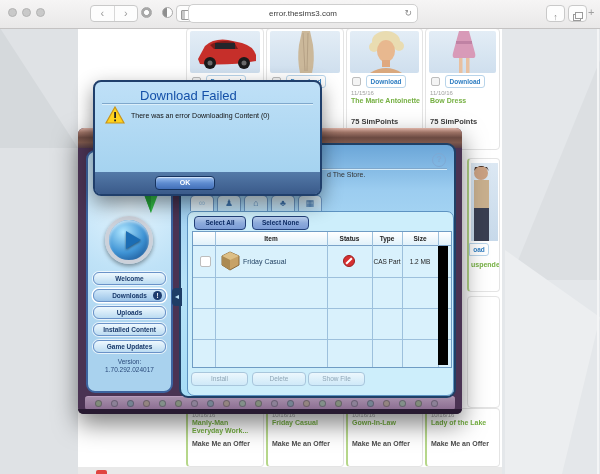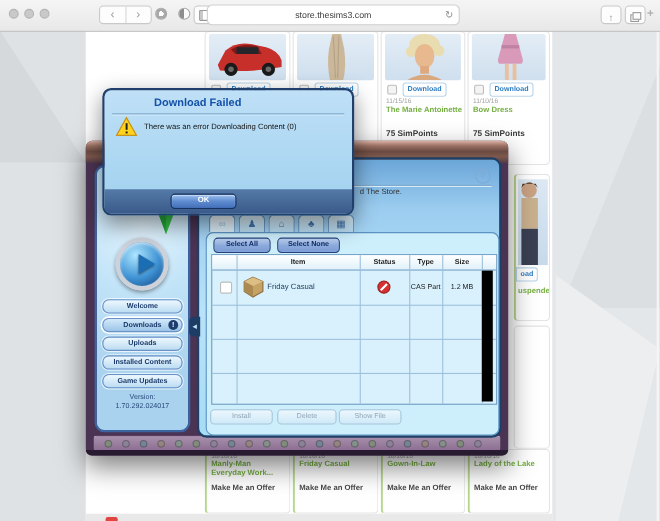--- a/index.html
+++ b/index.html
@@ -117,21 +117,21 @@
   .ftr-btn{position:absolute;top:160px;height:14px;border-radius:4px;box-sizing:border-box;
      background:linear-gradient(180deg,#ecf7fd,#cfe9f8);border:1px solid #a8c6dc;
      font-size:6.5px;color:#8fa6b6;text-align:center;line-height:12px;}
   .collapse-tab{position:absolute;left:172px;top:288px;width:10px;height:18px;z-index:23;
      background:#1e3d66;border-radius:4px 0 0 4px;color:#bfe2f7;font-size:8px;text-align:center;line-height:17px;}
 
   
   .dialog{position:absolute;left:93px;top:80px;width:229px;height:116px;z-index:50;
      background:linear-gradient(180deg,#bfe0f7,#9fd0ee);border:2px solid #203f6b;border-radius:8px;
      box-sizing:border-box;box-shadow:0 8px 20px rgba(0,0,0,.45);}
-  .dlg-title{position:absolute;left:11px;top:6px;font-size:10px;font-weight:bold;color:#1450a8;padding-left:34px;}
+  .dlg-title{position:absolute;left:11px;top:6px;font-size:13px;font-weight:normal;color:#1450a8;padding-left:34px;}
   .dlg-divider{position:absolute;left:7px;top:21px;width:211px;height:1px;background:#7fa8cc;box-shadow:0 1px 0 #dceffa;}
   .dlg-msg{position:absolute;left:36px;top:30px;font-size:7px;color:#111;}
   .dlg-bottom{position:absolute;left:0;top:90px;width:225px;height:22px;border-radius:0 0 5px 5px;
      background:linear-gradient(180deg,#547aa8,#3a5a8a);}
   .ok-btn{position:absolute;left:60px;top:4px;width:60px;height:14px;border-radius:4px;box-sizing:border-box;
      background:linear-gradient(180deg,#9cc0f0,#5f8cd0 50%,#426fb8);border:1px solid #16335f;
      color:#fff;font-size:7px;font-weight:bold;text-align:center;line-height:12px;
      box-shadow:inset 0 1px 1px rgba(255,255,255,.6);}
   .warn-tri{position:absolute;left:10px;top:24px;}
 </style>
@@ -390,21 +390,21 @@
   <span class="tl-dot" style="left:22px;"></span>
   <span class="tl-dot" style="left:36px;"></span>
   <div class="nav-group">
     <span class="nav-half">‹</span>
     <span class="nav-half">›</span>
   </div>
   <span class="circ-icon" style="left:141px;background:radial-gradient(circle,#fdfdfd 35%,#a8a8a8 36%);"></span>
   <span class="circ-icon" style="left:162px;background:linear-gradient(90deg,#8e8e8e 50%,#fdfdfd 50%);"></span>
   <div class="tb-btn" style="left:176px;width:22px;"><span class="sb-glyph"></span></div>
   <div class="url-field">
-    <span>store.thesims3.com</span>
+    <span>error.thesims3.com</span>
     <span class="reload">↻</span>
   </div>
   <div class="tb-btn" style="left:546px;width:19px;"><span class="share-glyph">↑</span></div>
   <div class="tb-btn" style="left:568px;width:19px;">
     <span class="tabs-glyph"><i style="left:0;top:2px;"></i><i style="left:2px;top:0;"></i></span>
   </div>
   <span class="plus">+</span>
 </div>
 
 </div>

